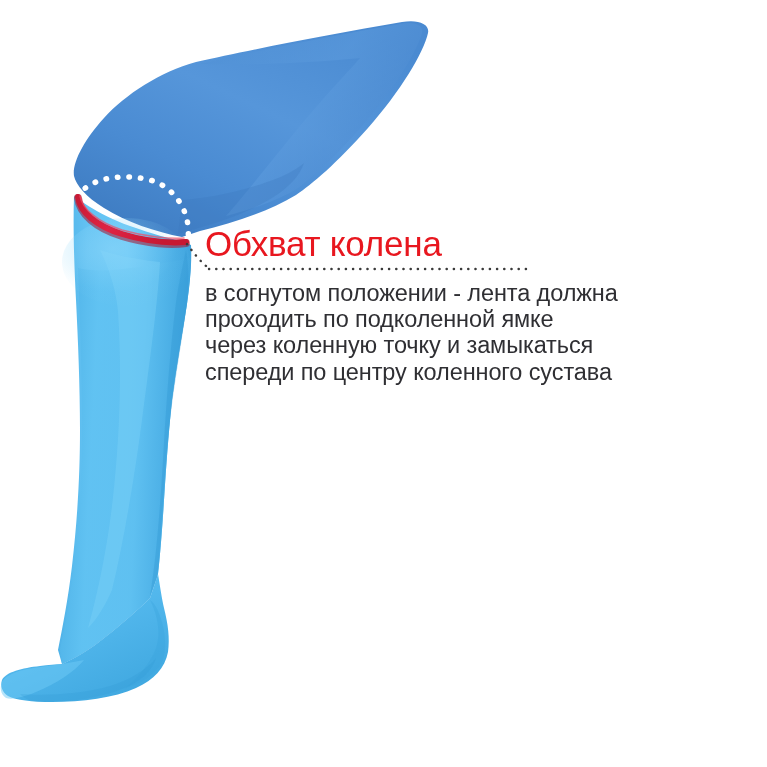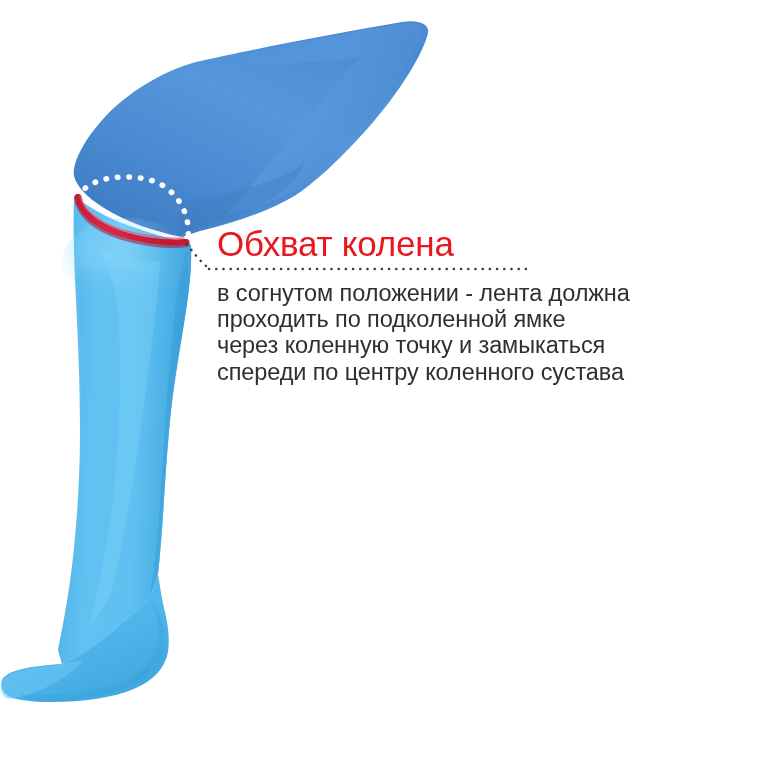--- a/index.html
+++ b/index.html
@@ -20,21 +20,21 @@
   }
   #leg-illustration {
     position: absolute;
     left: 0;
     top: 0;
     width: 767px;
     height: 767px;
   }
   #text-layer {
     position: absolute;
-    left: 12px;
+    left: 0;
     top: 0;
     width: 688px;
     height: 767px;
     pointer-events: none;
   }
   .heading {
     position: absolute;
     left: 205px;
     top: 224px;
     font-size: 35px;

